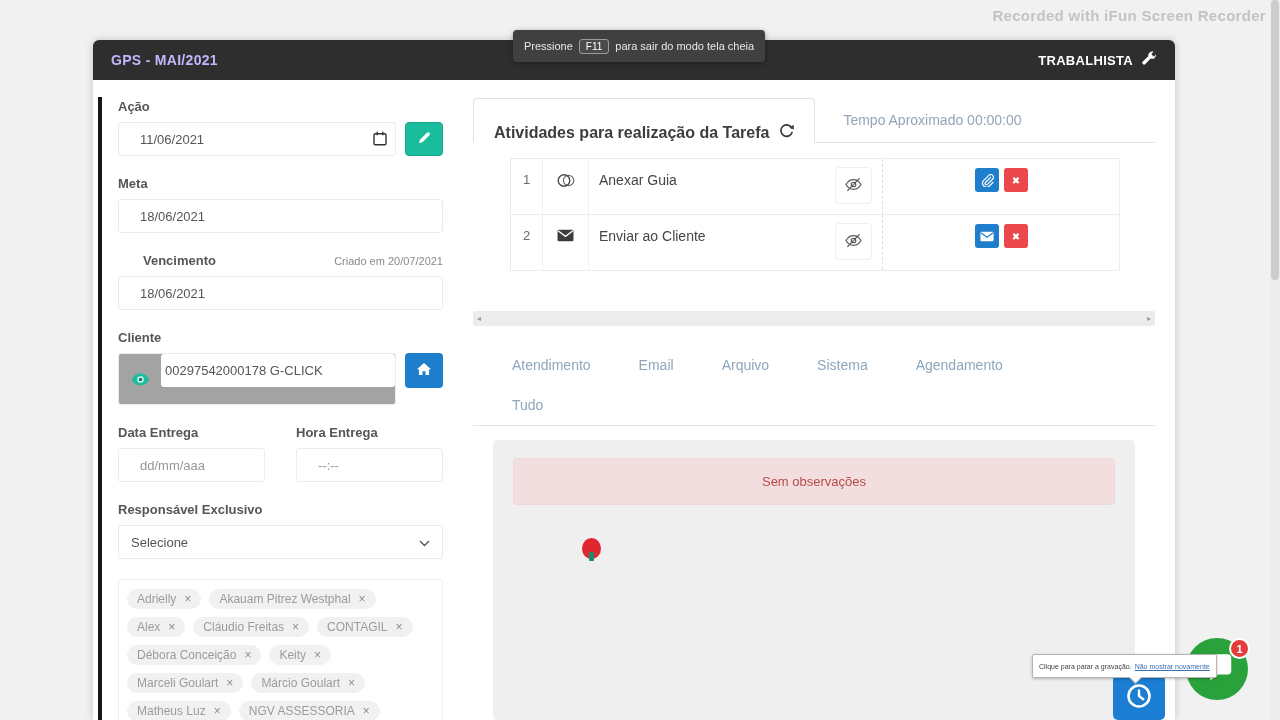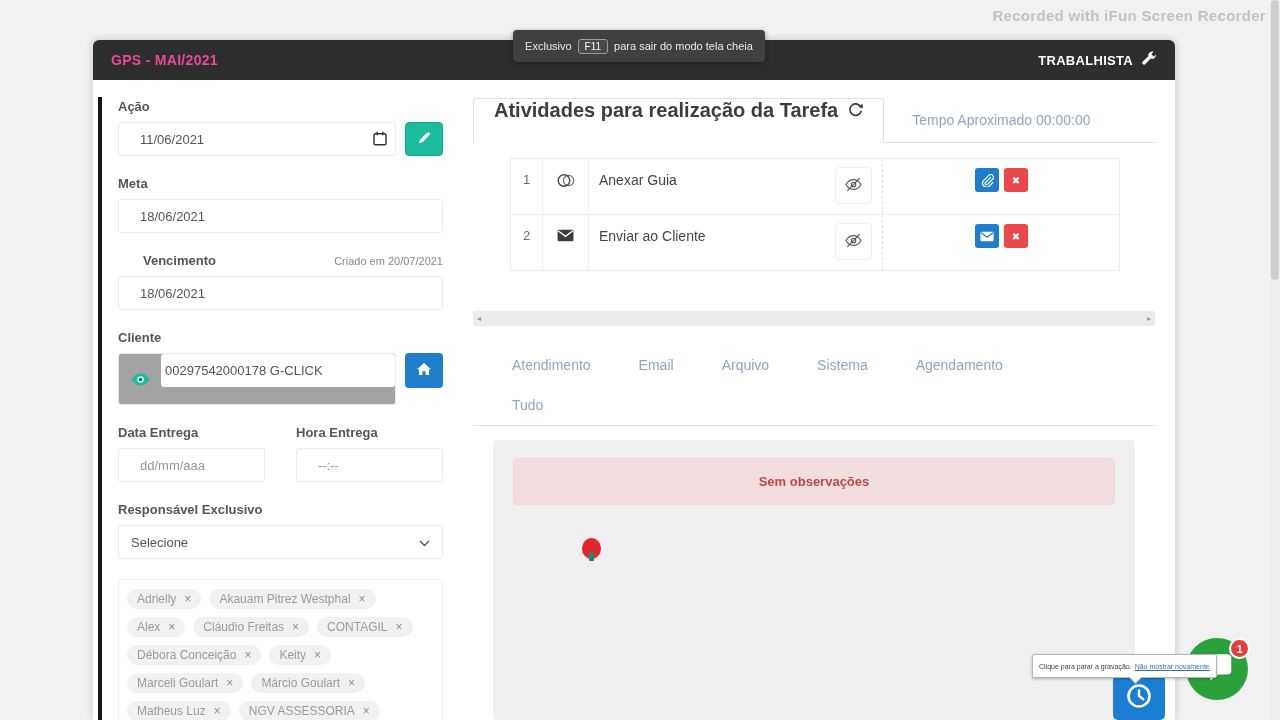--- a/index.html
+++ b/index.html
@@ -35,21 +35,21 @@
   .modal {
     position:absolute; left:93px; top:40px; width:1082px; height:680px;
     background:#fff; border-radius:6px 6px 0 0;
     box-shadow:0 0 8px rgba(0,0,0,.18);
   }
   .modal-header {
     height:40px; background:#2e2e2e; border-radius:6px 6px 0 0;
     display:flex; align-items:center; justify-content:space-between;
     padding:0 18px;
   }
-  .modal-title { color:#ec4899; font-size:14px; font-weight:bold; letter-spacing:.3px; }
+  .modal-title { color:#c4b5fd; font-size:14px; font-weight:bold; letter-spacing:.3px; }
   .modal-cat { display:flex; align-items:center; gap:9px; color:#fff; font-size:13px; font-weight:bold; letter-spacing:.3px; }
 
   .stripe { position:absolute; left:5px; top:57px; width:4px; height:623px; background:#161616; z-index:6; }
 
   
   .sidebar { position:absolute; left:25px; top:59px; width:325px; z-index:5; }
   .fgroup { margin-bottom:20px; }
   .flabel { display:block; font-size:13px; font-weight:bold; color:#565656; margin-bottom:8px; }
   .label-row { display:flex; justify-content:space-between; align-items:baseline; margin-bottom:8px;margin-left:25px; }
   .label-row .flabel { margin-bottom:0; }
@@ -90,22 +90,22 @@
   .tag .tag-x { color:#8d8d8d; font-size:12px; cursor:pointer; }
 
   
   .tabbar1 {
     position:absolute; left:380px; top:58px; width:682px; height:45px;
     border-bottom:1px solid #e4e4e4; display:flex; align-items:flex-end;
   }
   .tab1-active {
     height:45px; background:#fff; border:1px solid #e0e0e0; border-bottom:1px solid #fff;
     border-radius:4px 4px 0 0; margin-bottom:-1px;
-    display:flex; align-items:flex-start; gap:10px; padding:0 20px;
-    font-size:20px; font-weight:bold; color:#3d3d3d; cursor:pointer;
+    display:flex; align-items:flex-end; gap:10px; padding:0 20px;
+    font-size:16px; font-weight:bold; color:#3d3d3d; cursor:pointer;
   }
   .tab1-time { padding:0 28px; font-size:14px; color:#93a5b8; cursor:pointer; display:flex; align-items:center; height:44px; }
 
   .atable { position:absolute; left:417px; top:118px; width:610px; border:1px solid #ececec; border-bottom:none; }
   .arow { display:flex; height:56px; border-bottom:1px solid #ececec; background:#fff; }
   .c-num { width:32px; border-right:1px solid #f0f0f0; display:flex; justify-content:center; padding-top:13px; font-size:13px; color:#6a6a6a; }
   .c-icon { width:46px; border-right:1px solid #f0f0f0; display:flex; justify-content:center; padding-top:13px; }
   .c-title { flex:1; position:relative; padding:13px 0 0 10px; font-size:14px; color:#454545; }
   .eye-btn {
     position:absolute; right:10px; top:8px; width:37px; height:37px;
@@ -136,21 +136,21 @@
     display:flex; align-items:center; gap:9px; white-space:nowrap;
   }
   .htab.active {
     background:#fff; border:1px solid #e0e0e0; border-bottom:1px solid #fff;
     border-radius:4px 4px 0 0; margin-bottom:-1px;
     color:#3d3d3d; font-weight:bold; padding:12px 18px;
   }
 
   .panel {
     position:absolute; left:400px; top:400px; width:642px; height:280px;
-    background:#efeff0; border-radius:4px;font-weight:bold;
+    background:#efeff0; border-radius:4px;
   }
   .alert {
     margin:18px 20px 0 20px; height:47px; background:#f2dede; border:1px solid #f0d9d9;
     border-radius:4px; display:flex; align-items:center; justify-content:center;
     font-size:13px; color:#b94a48;
   }
 
   .cursor-dot {
     position:absolute; left:582px; top:538px; width:19px; height:21px;
     background:#e0262f; border-radius:50%; z-index:80;
@@ -193,21 +193,21 @@
 </style>
 </head>
 <body>
 
 <div class="watermark">Recorded with iFun Screen Recorder</div>
 <div class="vscroll">
   <div class="thumb"></div>
 </div>
 
 <div class="toast">
-  <span>Exclusivo</span>
+  <span>Pressione</span>
   <span class="key">F11</span>
   <span>para sair do modo tela cheia</span>
 </div>
 
 <div class="modal">
   <div class="modal-header">
     <span class="modal-title">GPS - MAI/2021</span>
     <span class="modal-cat">
       <span>TRABALHISTA</span>
       <span><svg width="15" height="15" viewBox="0 0 16 16">

